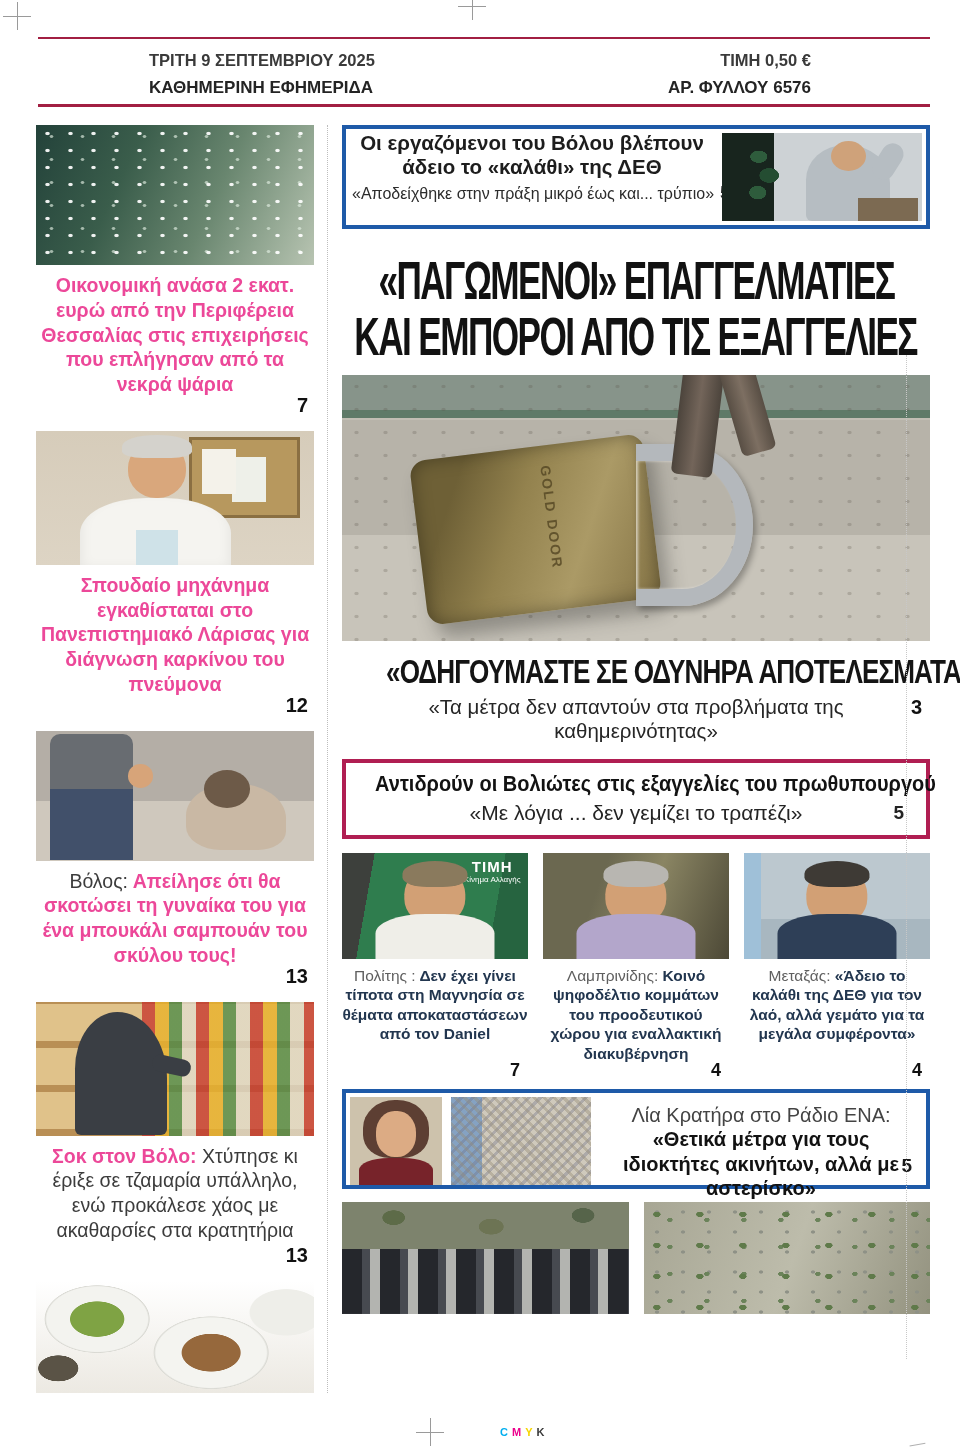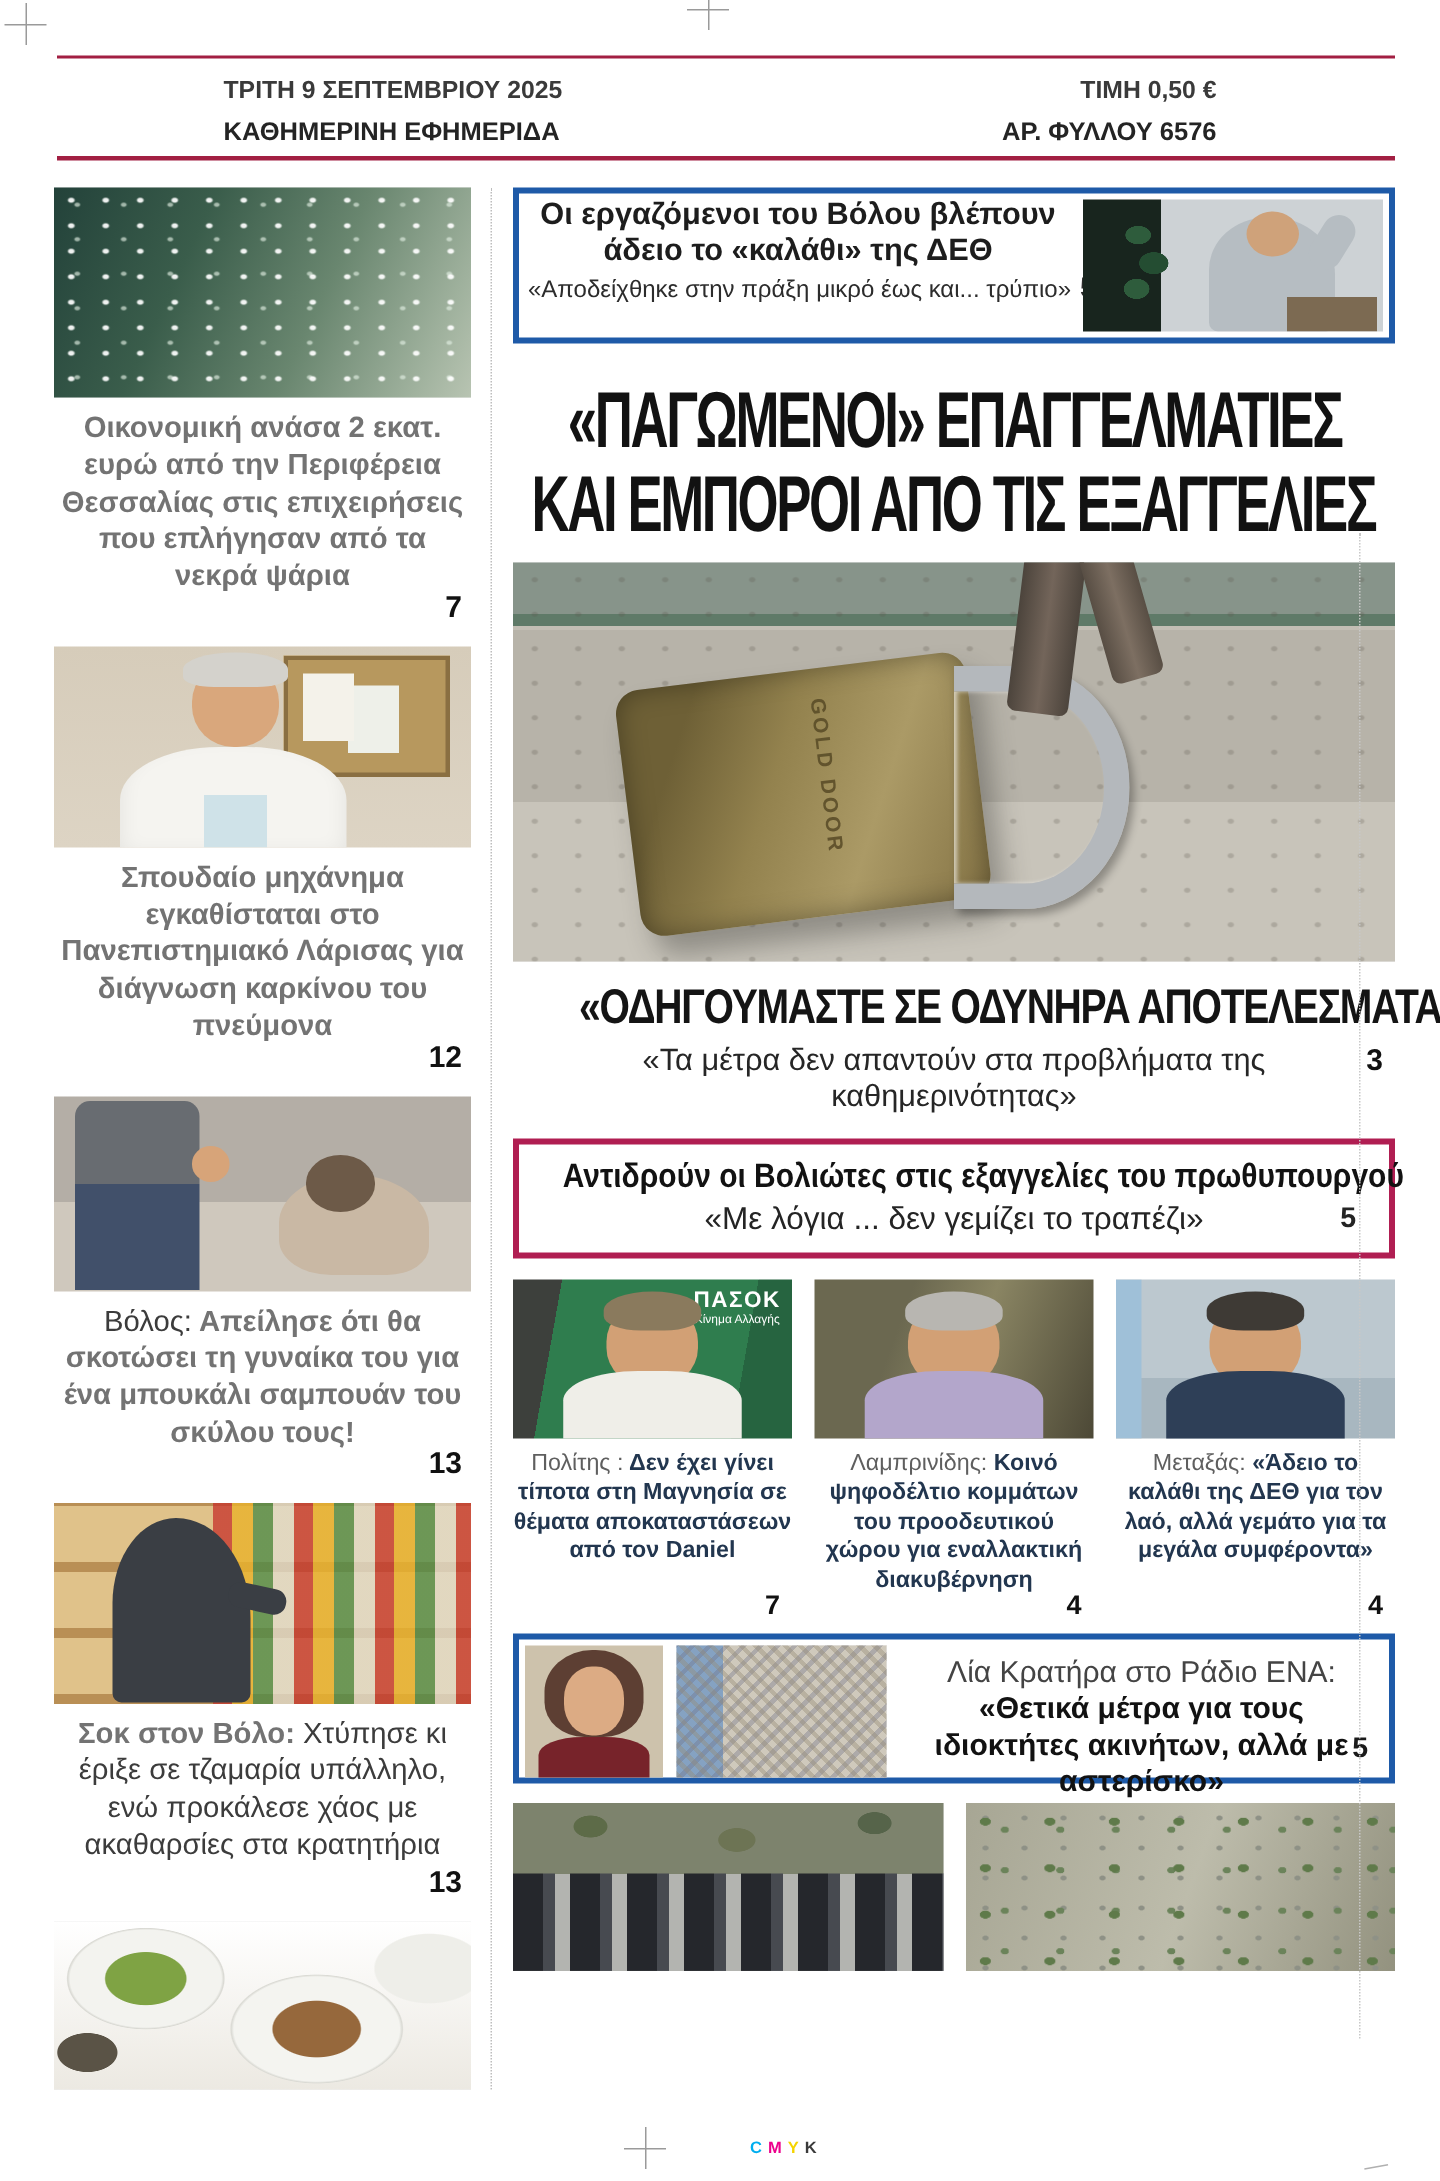--- a/index.html
+++ b/index.html
@@ -32,21 +32,21 @@
   .col-left{width:292px;border-right:1px dotted #bdbdbd;padding-right:13px;box-sizing:border-box;}
   .col-right{flex:1;min-width:0;position:relative;}
   .right-dots{position:absolute;right:23px;top:230px;bottom:34px;border-right:1px dotted #c8c8c8;}
 
   
   .la{margin:0 0 12px 0;}
   .photo{width:100%;position:relative;overflow:hidden;background:#ddd;}
   .la-text{position:relative;text-align:center;font-size:19.5px;font-weight:bold;line-height:1.27;color:#131313;margin-top:8px;padding:0 2px 22px;}
   .la-text .pg{position:absolute;right:6px;bottom:0;font-size:20px;font-weight:bold;color:#111;}
   .fw-n{font-weight:normal;color:#3c3c3c;}
-  .fw-b{font-weight:bold;color:#737373;}
+  .fw-b{font-weight:bold;color:#ec4899;}
 
   
   .fish{height:140px;background-image:
     radial-gradient(rgba(255,255,255,.92) 1.6px, rgba(255,255,255,0) 2.8px),
     radial-gradient(rgba(225,238,226,.65) 1.3px, rgba(255,255,255,0) 2.4px),
     linear-gradient(115deg,#23423a,#3a5d4b 32%,#69866f 62%,#9fb19d 88%,#b8c4b2);
     background-size:23px 17px,31px 23px,100% 100%;}
   .doctor{height:134px;background:linear-gradient(#d6ccba,#ddd4c4);}
   .doctor .board{position:absolute;right:5%;top:5%;width:40%;height:60%;background:#b7985e;box-shadow:inset 0 0 0 3px #8a6f42;}
   .doctor .board::before{content:"";position:absolute;left:12%;top:14%;width:30%;height:56%;background:#f4f2ea;box-shadow:30px 8px 0 #eef0e9;}
@@ -293,21 +293,21 @@
         <div class="mb1"><span>Αντιδρούν οι Βολιώτες στις εξαγγελίες του πρωθυπουργού</span></div>
         <div class="mb2">
           <span>«Με λόγια ... δεν γεμίζει το τραπέζι»</span>
           <span class="pg">5</span>
         </div>
       </div>
 
       <div class="prow">
         <div class="portrait p1">
           <span class="pasok">
-            <span class="s1">ΠΑΣΟΚ</span>
+            <span class="s1">ΤΙΜΗ</span>
             <span class="s2">Κίνημα Αλλαγής</span>
           </span>
           <span class="hair"></span>
         </div>
         <div class="portrait p2">
             <span class="hair"></span>
           </div>
         <div class="portrait p3">
             <span class="band"></span>
             <span class="hair"></span>

